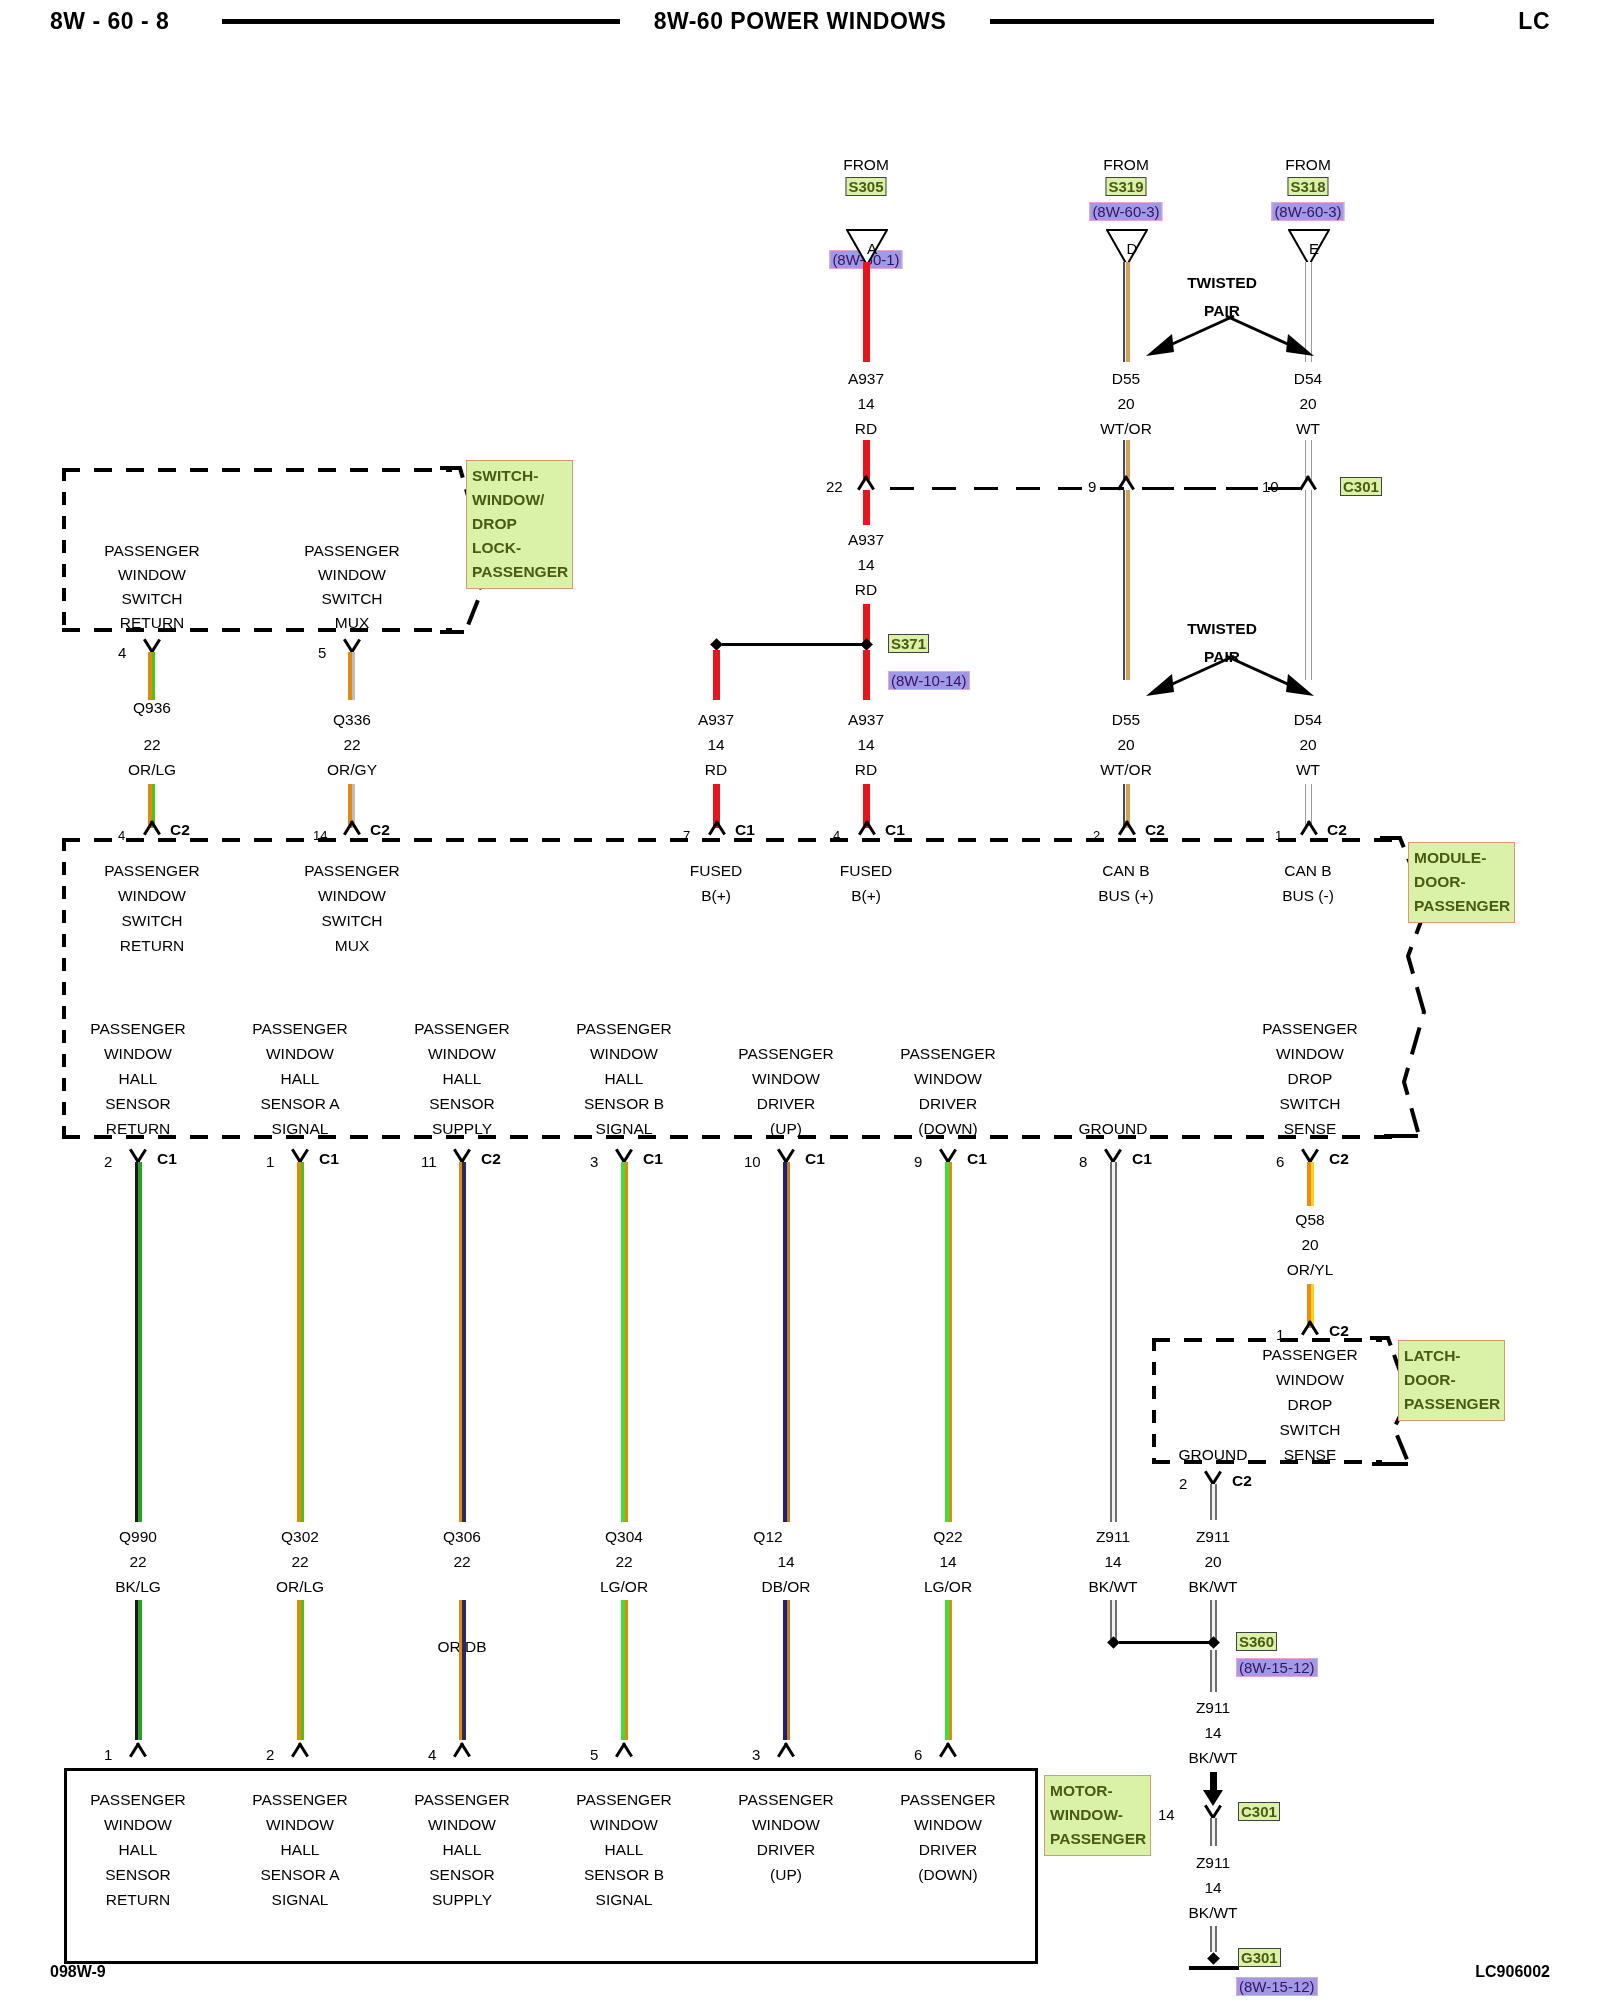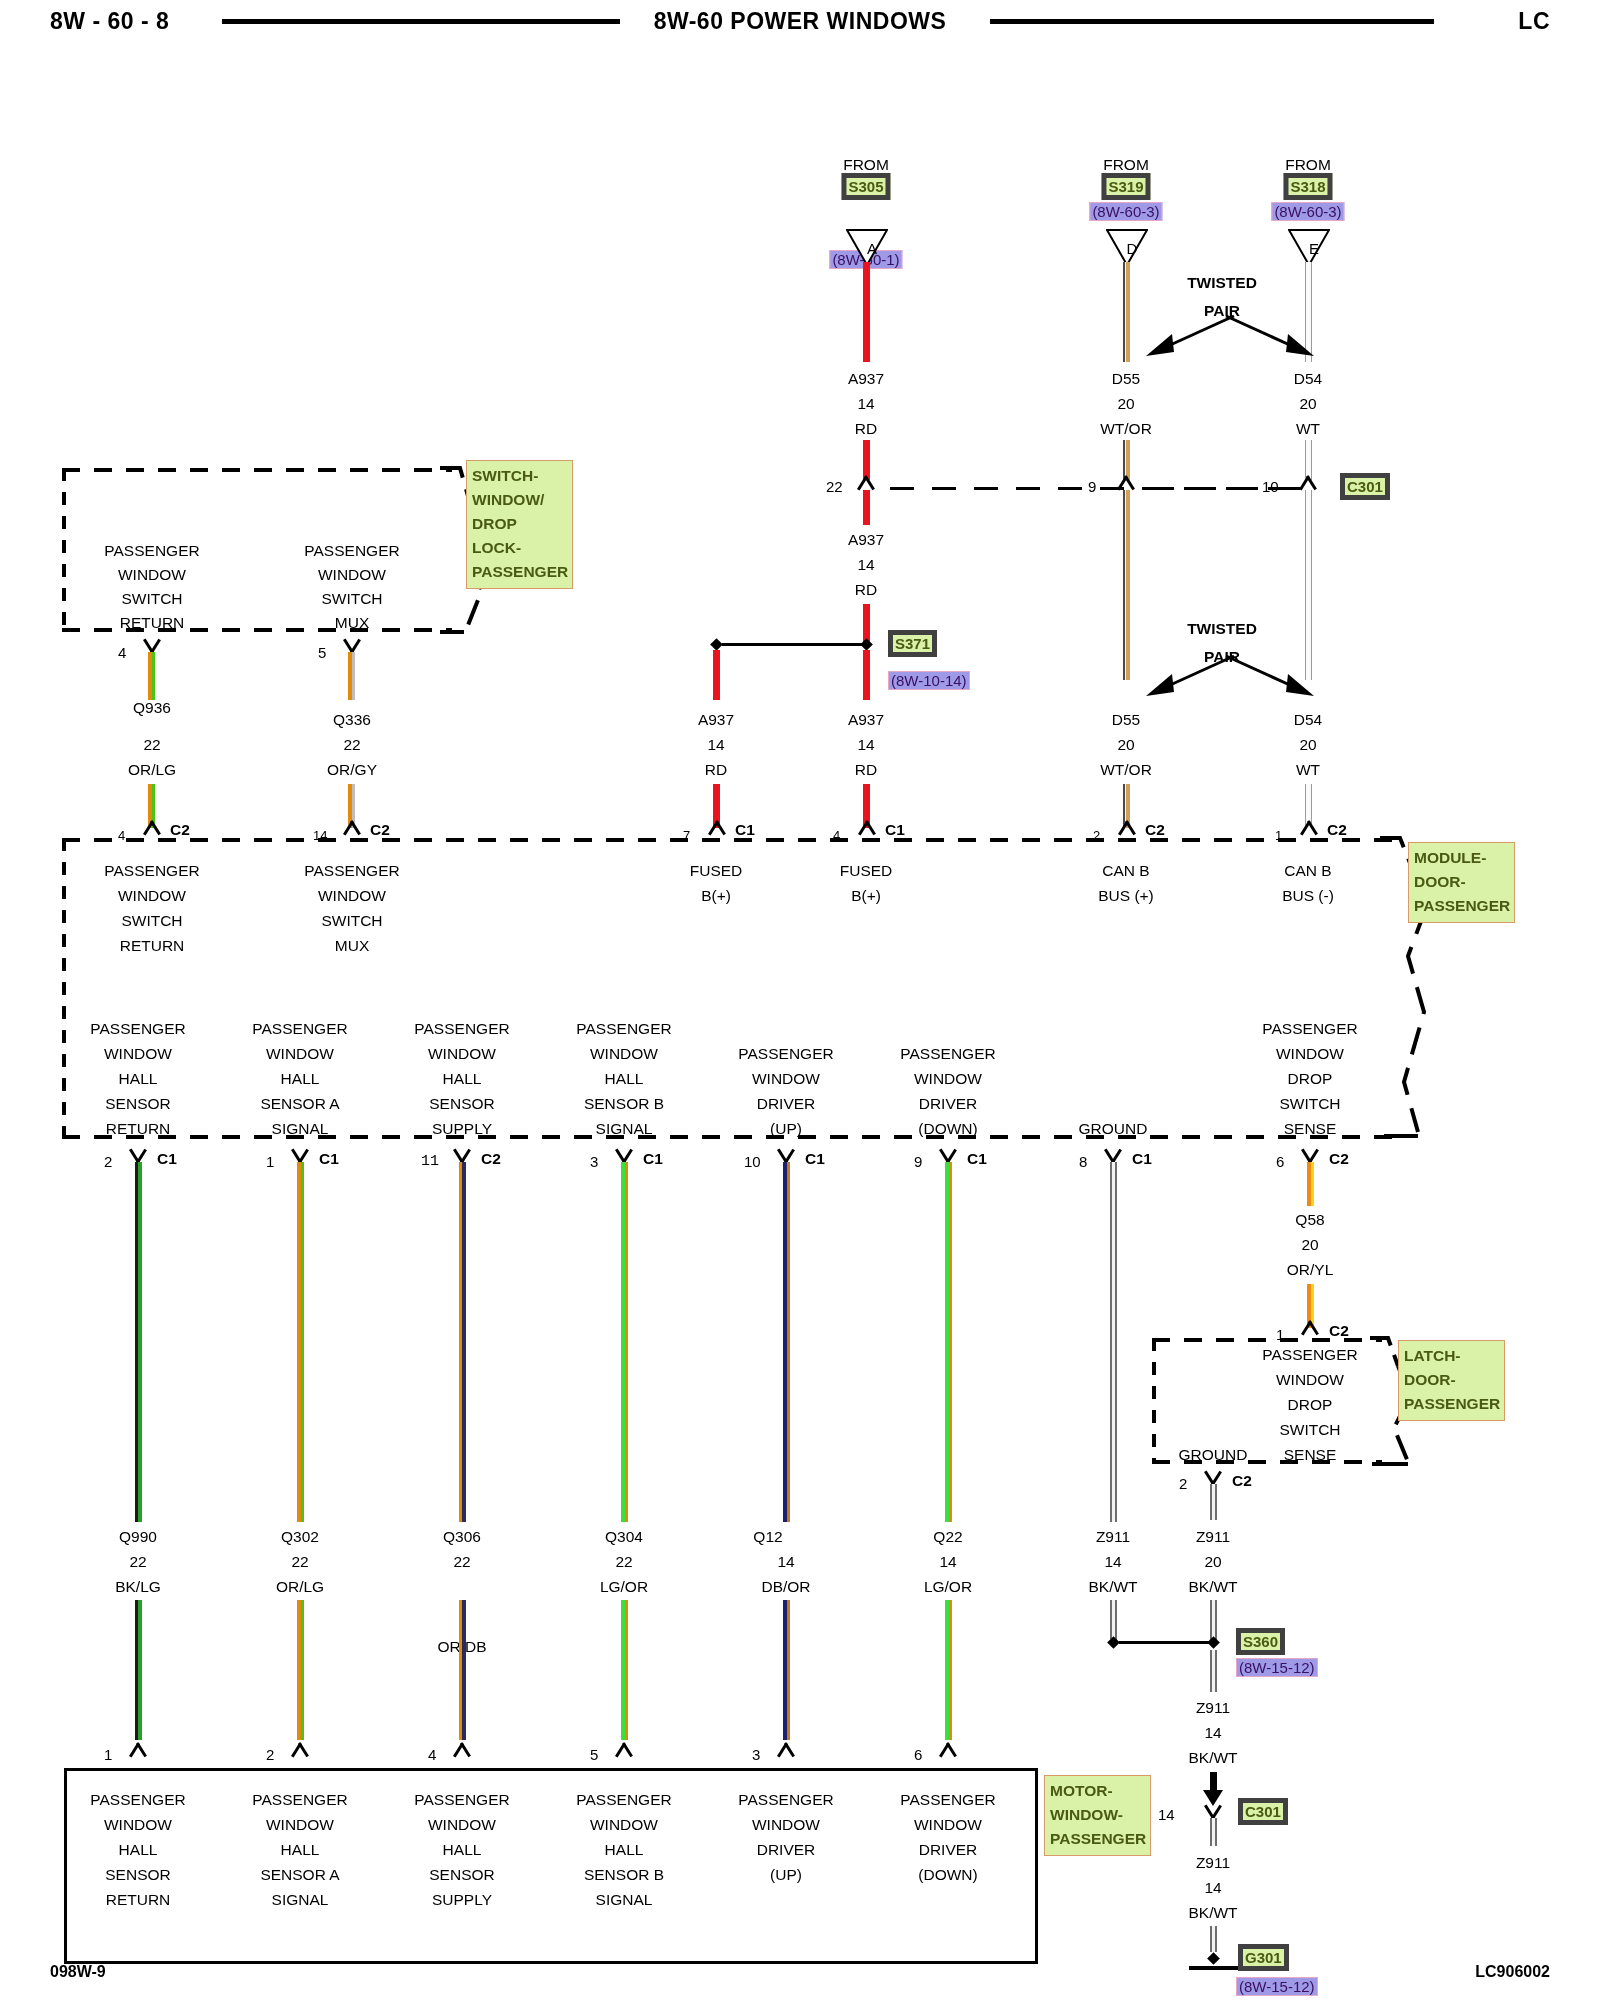--- a/index.html
+++ b/index.html
@@ -12,21 +12,21 @@
   .hdr-txt{font-size:23px;font-weight:bold;letter-spacing:.5px;}
   .hdr-rule{position:absolute;height:5px;background:#000;}
 
   
   .t{font-size:15.5px;line-height:25px;white-space:nowrap;}
   .tb{font-size:15.5px;font-weight:bold;white-space:nowrap;}
   .pin{font-size:15px;white-space:nowrap;}
   .cc{font-size:15.5px;font-weight:bold;white-space:nowrap;}
 
   
-  .bg-green{background:#d9f2a8;border:5px solid #404040;color:#4a5a12;font-weight:bold;font-size:15px;padding:0 2px;white-space:nowrap;}
+  .bg-green{background:#d9f2a8;border:1px solid #404040;color:#4a5a12;font-weight:bold;font-size:15px;padding:0 2px;white-space:nowrap;}
   .bg-purple{background:#9e9ae8;border:1px solid #e7a8c8;color:#3a1060;font-size:15px;padding:0 2px;white-space:nowrap;}
   .namebox{background:#d9f2a8;border:1.5px solid #d79b6a;color:#4a5a12;font-weight:bold;font-size:15.5px;line-height:24px;padding:3px 4px 4px 5px;white-space:nowrap;}
 
   
   .w{position:absolute;width:7px;}
   .w-rd{background:#e8141e;}
   .w-bklg{background:linear-gradient(to right,#1a1a1a 0 48%,#2aa02a 48% 100%);}
   .w-orlg{background:linear-gradient(to right,#e08a0e 0 52%,#49c41b 52% 100%);}
   .w-ordb{background:linear-gradient(to right,#e08a0e 0 50%,#2a2a5e 50% 100%);}
   .w-lgor{background:linear-gradient(to right,#3ce03c 0 62%,#e08a0e 62% 100%);}
@@ -326,21 +326,21 @@
 
 <div class="cdn" style="left:125px;top:1150px;"></div>
 <div class="abs pin" style="left:104px;top:1153px;">2</div>
 <div class="abs cc" style="left:157px;top:1150px;">C1</div>
 
 <div class="cdn" style="left:287px;top:1150px;"></div>
 <div class="abs pin" style="left:266px;top:1153px;">1</div>
 <div class="abs cc" style="left:319px;top:1150px;">C1</div>
 
 <div class="cdn" style="left:449px;top:1150px;"></div>
-<div class="abs pin" style="left:421px;top:1153px;font-family:Liberation Mono, monospace;">11</div>
+<div class="abs pin" style="left:421px;top:1153px;">11</div>
 <div class="abs cc" style="left:481px;top:1150px;">C2</div>
 
 <div class="cdn" style="left:611px;top:1150px;"></div>
 <div class="abs pin" style="left:590px;top:1153px;">3</div>
 <div class="abs cc" style="left:643px;top:1150px;">C1</div>
 
 <div class="cdn" style="left:773px;top:1150px;"></div>
 <div class="abs pin" style="left:744px;top:1153px;">10</div>
 <div class="abs cc" style="left:805px;top:1150px;">C1</div>
 

